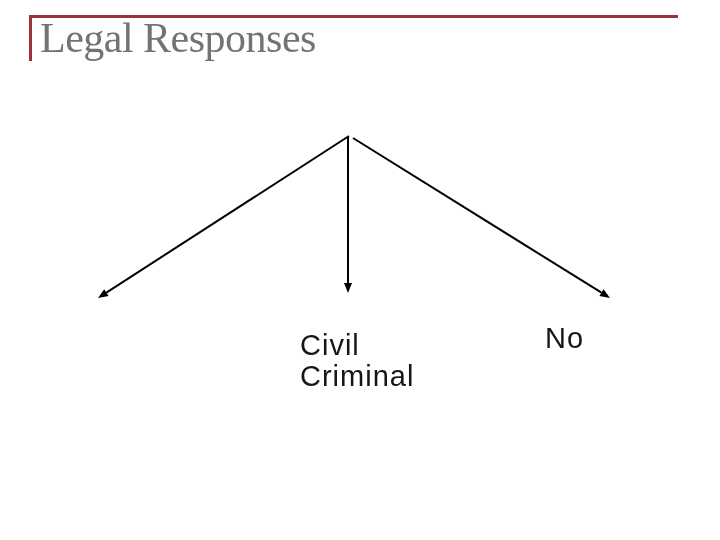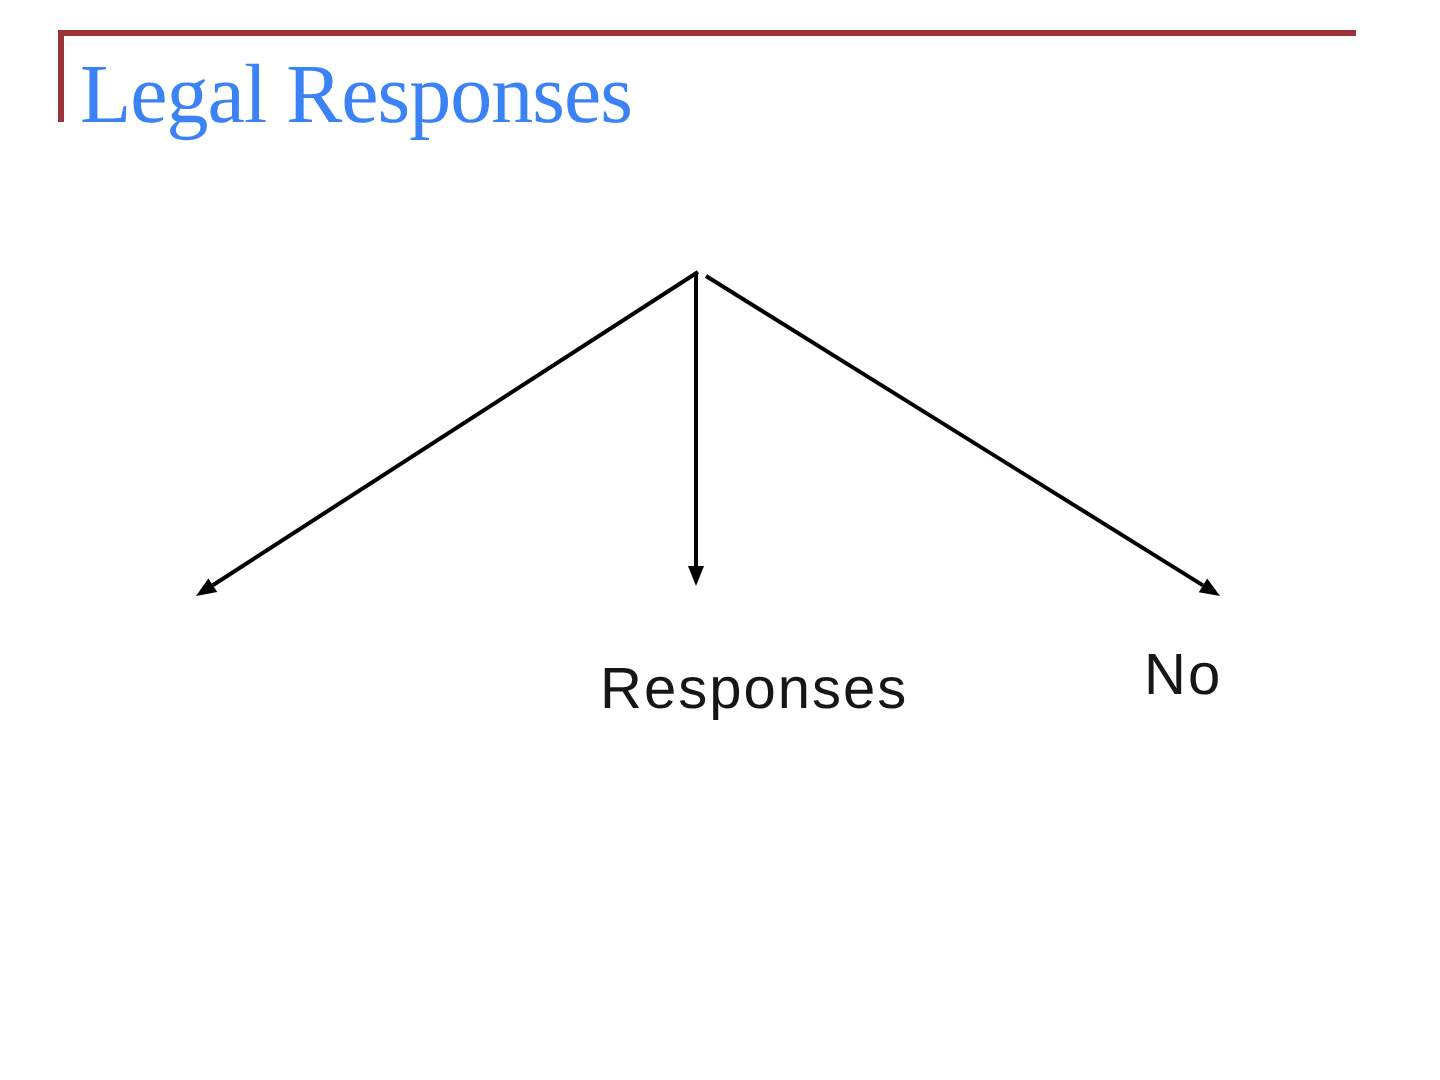--- a/index.html
+++ b/index.html
@@ -26,49 +26,49 @@
     position: absolute;
     left: 29px;
     top: 15px;
     width: 3px;
     height: 46px;
     background: var(--accent, #9a3438);
   }
   .slide-title {
     position: absolute;
     left: 40px;
-    top: 27px;
+    top: 17px;
     margin: 0;
     font-family: "Liberation Serif", "DejaVu Serif", serif;
     font-weight: 400;
     font-size: 42px;
     line-height: 42px;
     letter-spacing: -0.5px;
-    color: #3b82f6;
+    color: #737373;
     white-space: nowrap;
   }
   .arrows {
     position: absolute;
     left: 0;
     top: 0;
   }
   .branch-label {
     position: absolute;
     font-size: 29px;
     line-height: 31px;
     letter-spacing: 1px;
     color: #161616;
     white-space: nowrap;
   }
   .branch-label .line {
     display: block;
   }
   .label-criminal { left: 41px;  top: 343px; }
   .label-civil    { left: 300px; top: 330px; }
-  .label-no       { left: 572px; top: 323px; }
+  .label-no       { left: 545px; top: 323px; }
 </style>
 </head>
 <body>
 
 <div class="slide">
 
   <div class="accent-h"></div>
   <div class="accent-v"></div>
 
   <h1 class="slide-title">Legal Responses</h1>
@@ -82,20 +82,21 @@
     <polygon points="348,293 344,283 352,283" fill="#000000"></polygon>
 
     <line x1="353" y1="138" x2="601.5" y2="292.7" stroke="#000000" stroke-width="2"></line>
     <polygon points="610,298 599.4,296.1 603.6,289.3" fill="#000000"></polygon>
   </svg>
 
   <div class="branch-label label-criminal">
   </div>
 
   <div class="branch-label label-civil">
-    <span class="line">Responses</span>
+    <span class="line">Civil</span>
+    <span class="line">Criminal</span>
   </div>
 
   <div class="branch-label label-no">
     <span class="line">No</span>
   </div>
 
 </div>
 
 </body></html>

